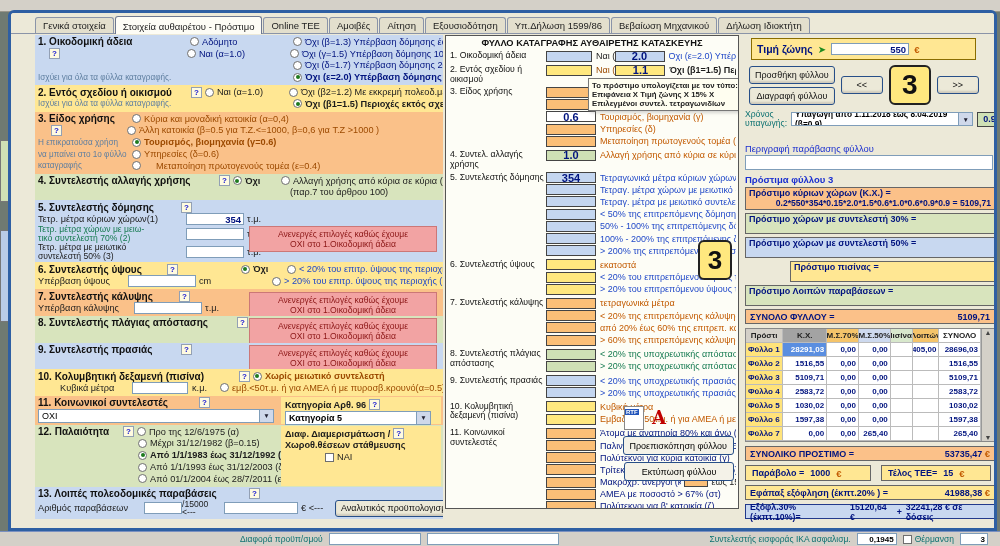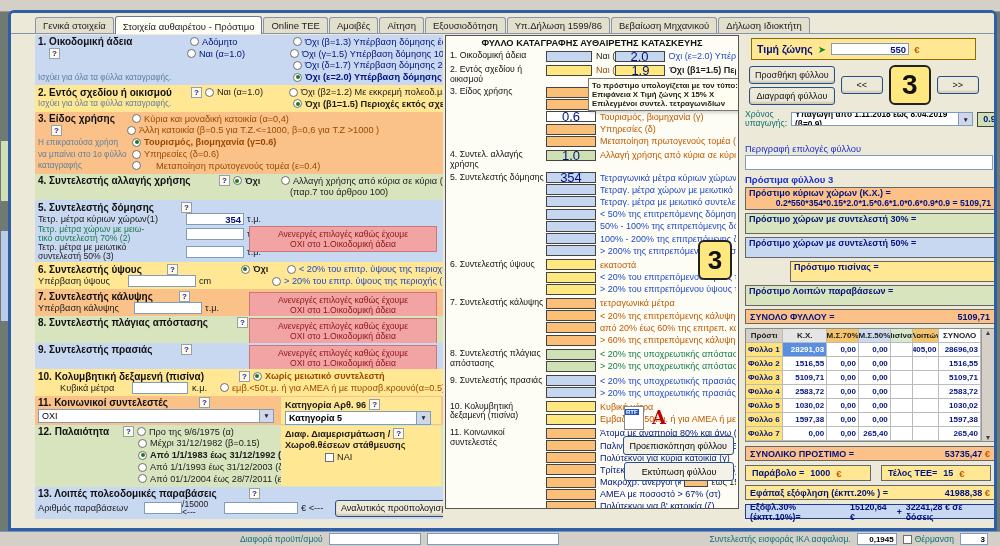--- a/index.html
+++ b/index.html
@@ -59,21 +59,21 @@
   
   #mid{position:absolute;left:434px;top:1px;width:294px;height:474px;background:#fdfdf6;
        border:1px solid #555;box-sizing:border-box;padding:1px 2px;overflow:hidden;}
   .mhead{text-align:center;font-size:9.3px;font-weight:bold;color:#111;margin:1px 0 2px 0;white-space:nowrap;}
   .mrow{display:flex;margin-bottom:2px;}
   .mlab{width:98px;flex:none;font-size:8.7px;line-height:9.6px;color:#111;padding:1px 2px 0 2px;box-sizing:border-box;}
   .mlines{flex:1;min-width:0;}
   .mline{display:flex;align-items:center;min-height:12.2px;}
   .mtx{font-size:9px;white-space:nowrap;overflow:hidden;}
   .bx{height:11px;border:1px solid #444;display:inline-flex;align-items:center;justify-content:center;
-      font-size:13px;font-weight:normal;color:#00137f;flex:none;margin-right:4px;box-sizing:border-box;}
+      font-size:11px;font-weight:bold;color:#00137f;flex:none;margin-right:4px;box-sizing:border-box;}
   .bx-blue{background:#c4d6f0;} .bx-yel{background:#ffe87f;} .bx-org{background:#fbbf77;}
   .bx-grn{background:#cfe0b5;} .bx-wht{background:#fff;}
   .tooltip{position:absolute;left:142px;top:42px;width:150px;background:#fffef0;border:1px solid #777;
            box-shadow:2px 2px 3px #9996;font-size:7.8px;line-height:9px;font-weight:bold;color:#222;padding:2px 3px;z-index:5;}
   .badge{background:#ffe87f;border:2px solid #222;border-radius:6px;display:flex;align-items:center;
          justify-content:center;font-weight:bold;color:#111;}
   #mid .badge{position:absolute;left:252px;top:204px;width:30px;height:36px;font-size:26px;}
   .micons{position:absolute;left:178px;top:370px;display:flex;gap:8px;align-items:center;}
   .icon-rtf{width:18px;height:22px;background:#fff;border:1px solid #888;font-size:6px;color:#fff;position:relative;}
   .icon-rtf::after{content:"RTF";position:absolute;left:0;top:2px;background:#2255bb;padding:0 1px;font-weight:bold;}
@@ -416,21 +416,21 @@
               </span>
             </div>
           </div>
         </div>
         <div class="sec bg-grn">
           <div class="line">
             <span class="st" style="width: 82px;">12. Παλαιότητα</span>
             <span class="hp">?</span>
             <span class="ro">
               <i class="rb"></i>
-              <span class="tx tc-blk" style="white-space: nowrap;">Προ της 9/6/1975 (α)</span>
+              <span class="tx tc-blk" style="white-space: nowrap;">Προ της 12/6/1975 (α)</span>
             </span>
           </div>
           <div class="line">
             <span style="flex: 0 0 auto; width: 100px;"></span>
             <span class="ro">
               <i class="rb"></i>
               <span class="tx tc-blk" style="white-space: nowrap;">Μέχρι 31/12/1982 (β=0.15)</span>
             </span>
           </div>
           <div class="line">
@@ -504,21 +504,21 @@
                 <span class="tc-blue mtx">Όχι (ε=2.0) Υπέρβαση δόμησης &gt; 500 τ.μ.</span>
               </div>
             </div>
           </div>
           <div class="mrow">
             <div class="mlab">2. Εντός σχεδίου ή οικισμού</div>
             <div class="mlines">
               <div class="mline">
                 <span class="bx bx-yel" style="width: 46px;"></span>
                 <span class="tc-org2 mtx" style="width: 46px;">Ναι (α)</span>
-                <span class="bx bx-yel" style="width: 50px;">1.9</span>
+                <span class="bx bx-yel" style="width: 50px;">1.1</span>
                 <span class="tc-blk b mtx">Όχι (β1=1.5) Περιοχές εκτός σχεδίου.</span>
               </div>
             </div>
           </div>
           <div class="mrow">
             <div class="mlab">3. Είδος χρήσης</div>
             <div class="mlines">
               <div class="mline">
                 <span class="bx bx-org" style="width: 50px;"></span>
                 <span class="tc-org mtx">Κύρια και μοναδική κατοικία (α)</span>
@@ -726,21 +726,21 @@
         <div class="tlab">
           <div>Χρόνος</div>
             <div>υπαγωγής:</div>
         </div>
         <span class="sel" style="width:182px;">
           <span class="b" style="font-size:8.3px;">Υπαγωγή από 1.11.2018 έως 8.04.2019 (β=0,9)</span>
           <span class="sarrow">▼</span>
         </span>
         <span class="coef">0.90</span>
       </div>
-      <div class="dlab">Περιγραφή επιλογές φύλλου</div>
+      <div class="dlab">Περιγραφή παράβασης φύλλου</div>
       <div class="dinput"></div>
       <div class="ftitle">Πρόστιμα φύλλου 3</div>
       <div id="fines">
           <div class="fine f-org">
             <div class="flabel">Πρόστιμο κύριων χώρων (Κ.Χ.) =</div>
             <div class="fform" style="height: 11px;">0.2*550*354*0.15*2.0*1.5*0.6*1.0*0.6*0.9*0.9 = 5109,71</div>
           </div>
           <div class="fine f-grn">
             <div class="flabel">Πρόστιμο χώρων με συντελεστή 30% =</div>
             <div class="fform" style="height: 9px;"></div>
@@ -759,21 +759,21 @@
           </div>
         </div>
       <div class="totbar">
         <span>ΣΥΝΟΛΟ ΦΥΛΛΟΥ =</span>
         <span>5109,71</span>
       </div>
       <div class="ftab">
         <div class="ftab-main" id="ftab-main">
             <div class="trow thead">
               <div class="tcell" style="width: 17%; background: rgb(212, 208, 200);">Πρόστι</div>
-              <div class="tcell" style="width: 20%; background: #e5e5e5;">Κ.Χ.</div>
+              <div class="tcell" style="width: 20%; background: #a3a3a3;">Κ.Χ.</div>
               <div class="tcell" style="width: 14.5%; background: rgb(245, 196, 106);">Μ.Σ.70%</div>
               <div class="tcell" style="width: 14.5%; background: rgb(205, 217, 238);">Μ.Σ.50%</div>
               <div class="tcell" style="width: 10%; background: rgb(216, 232, 204);">Πισίνας</div>
               <div class="tcell" style="width: 12%; background: rgb(245, 196, 106);">Λοιπών</div>
               <div class="tcell" style="width: 19%; background: rgb(255, 255, 255);">ΣΥΝΟΛΟ</div>
             </div>
             <div class="trow">
               <div class="tcell rowlab" style="width: 17%;">Φύλλο 1</div>
               <div class="tcell hl" style="width: 20%;">28291,03</div>
               <div class="tcell" style="width: 14.5%;">0,00</div>

